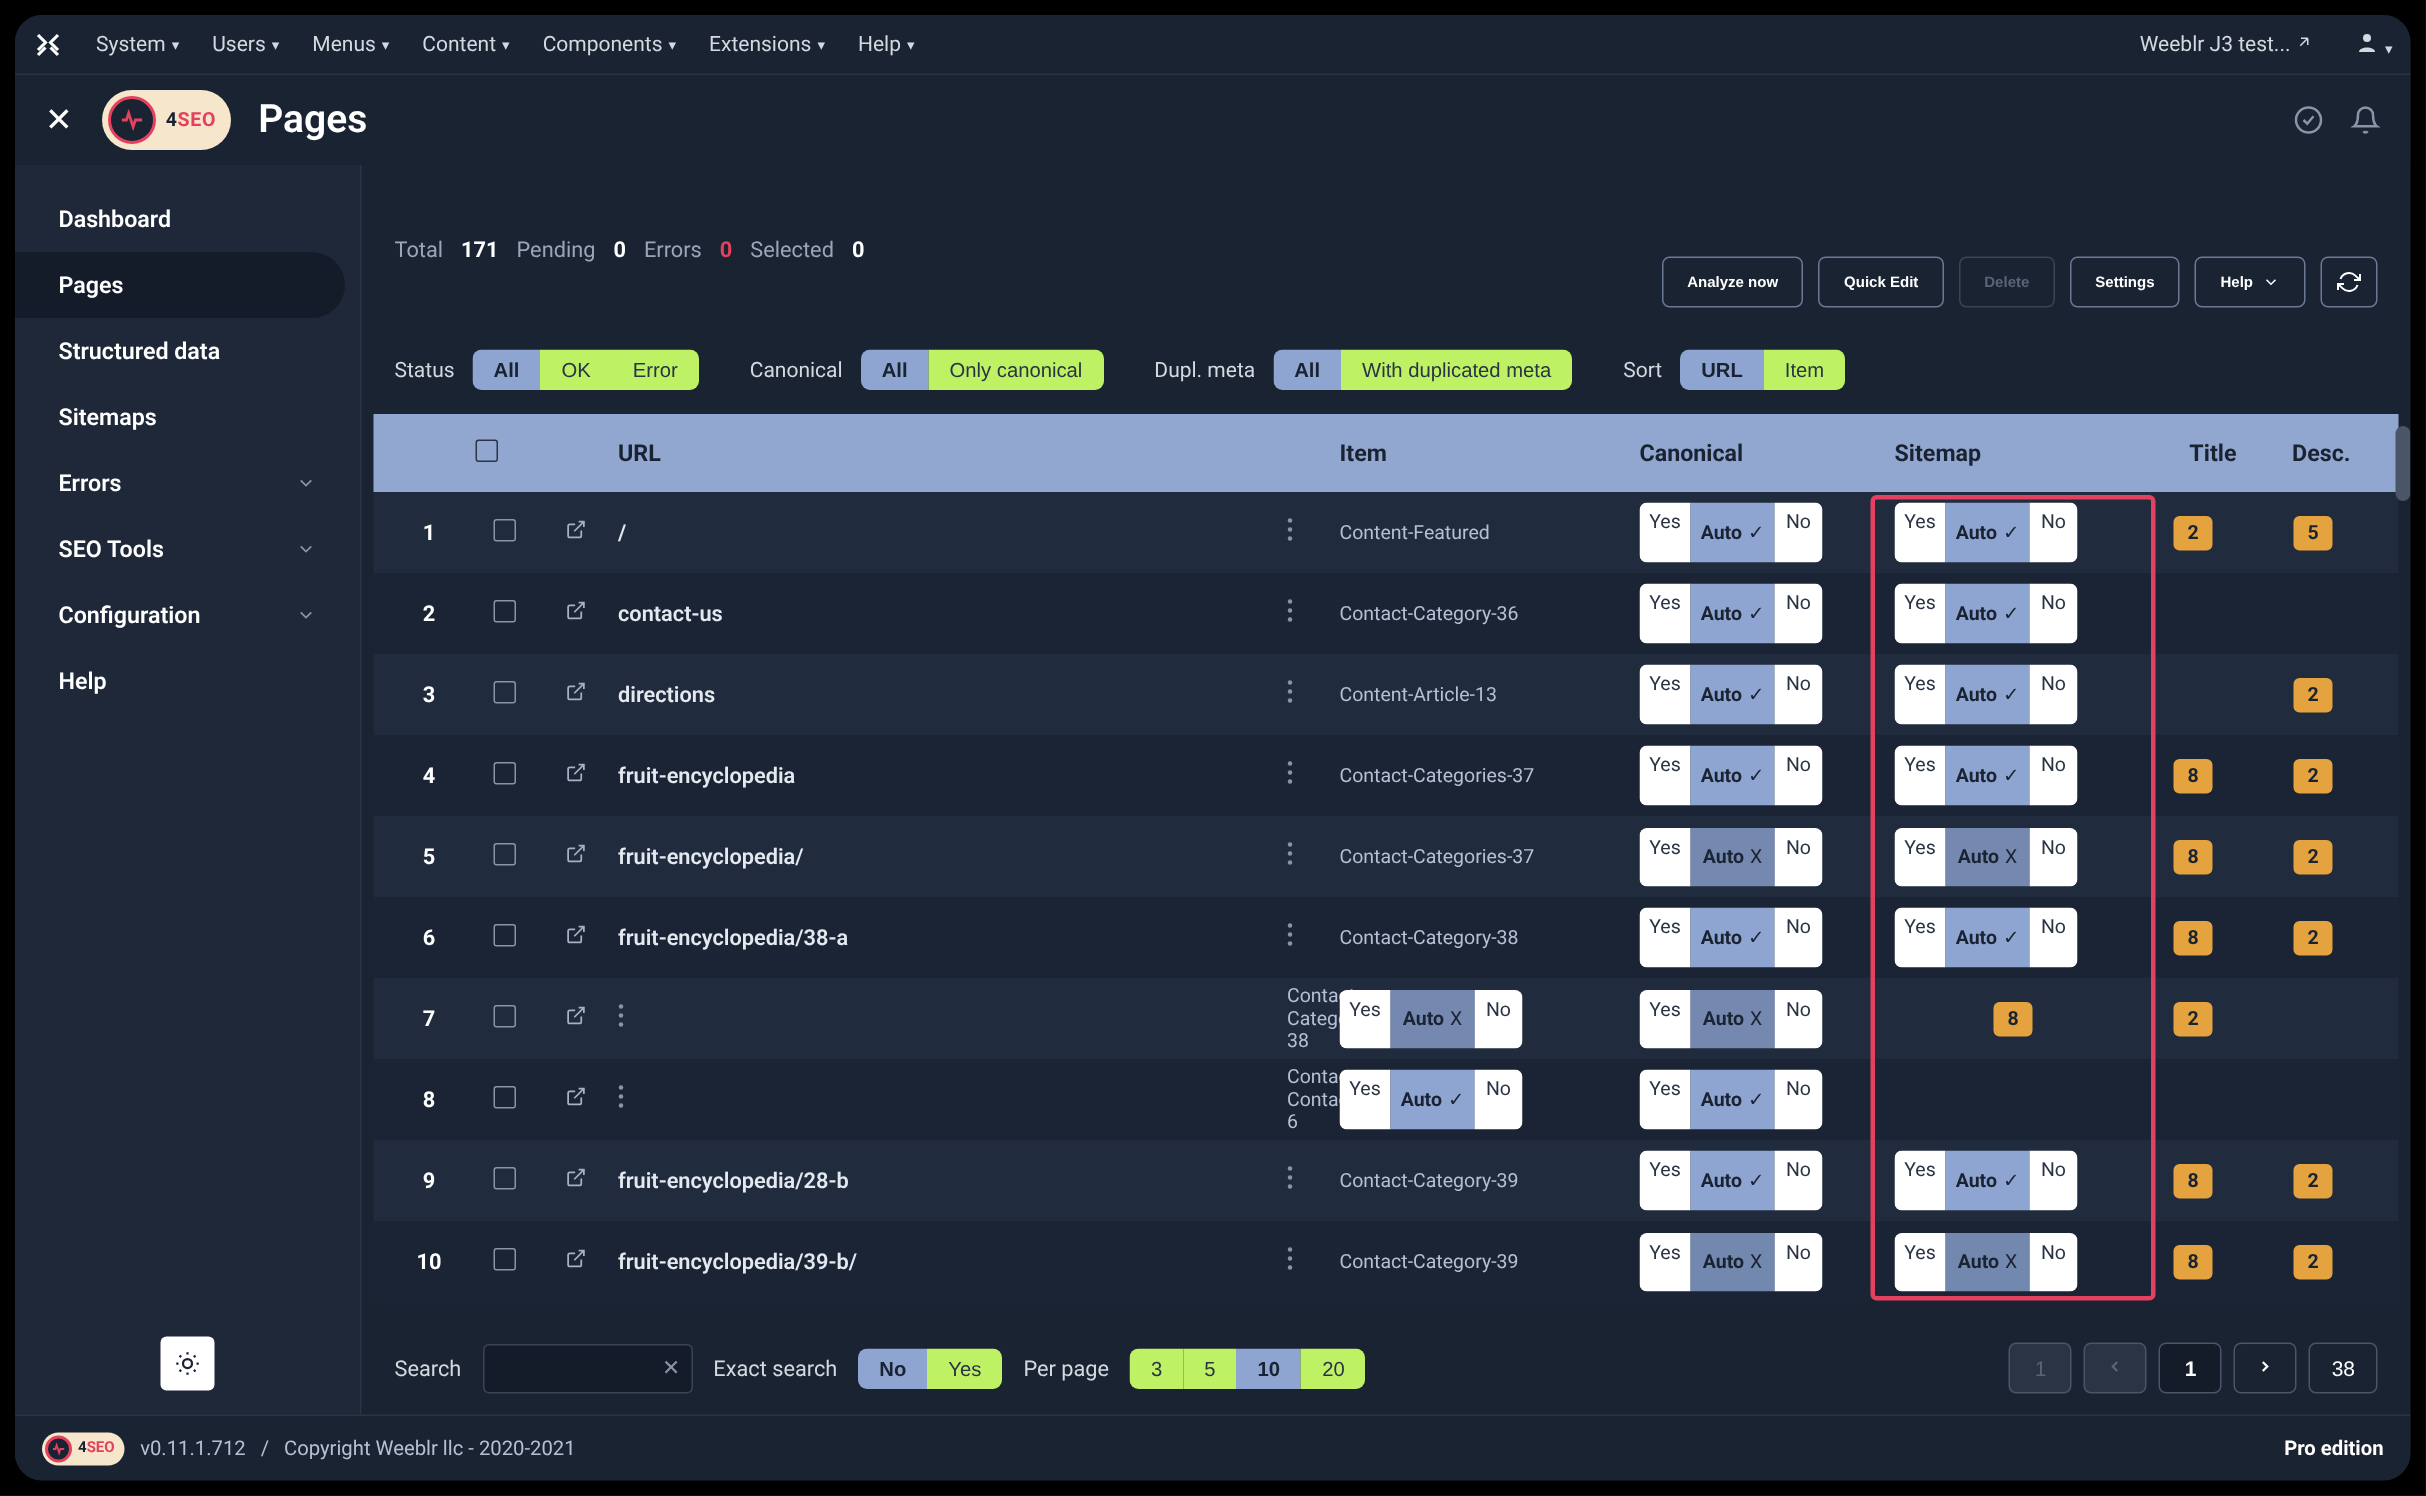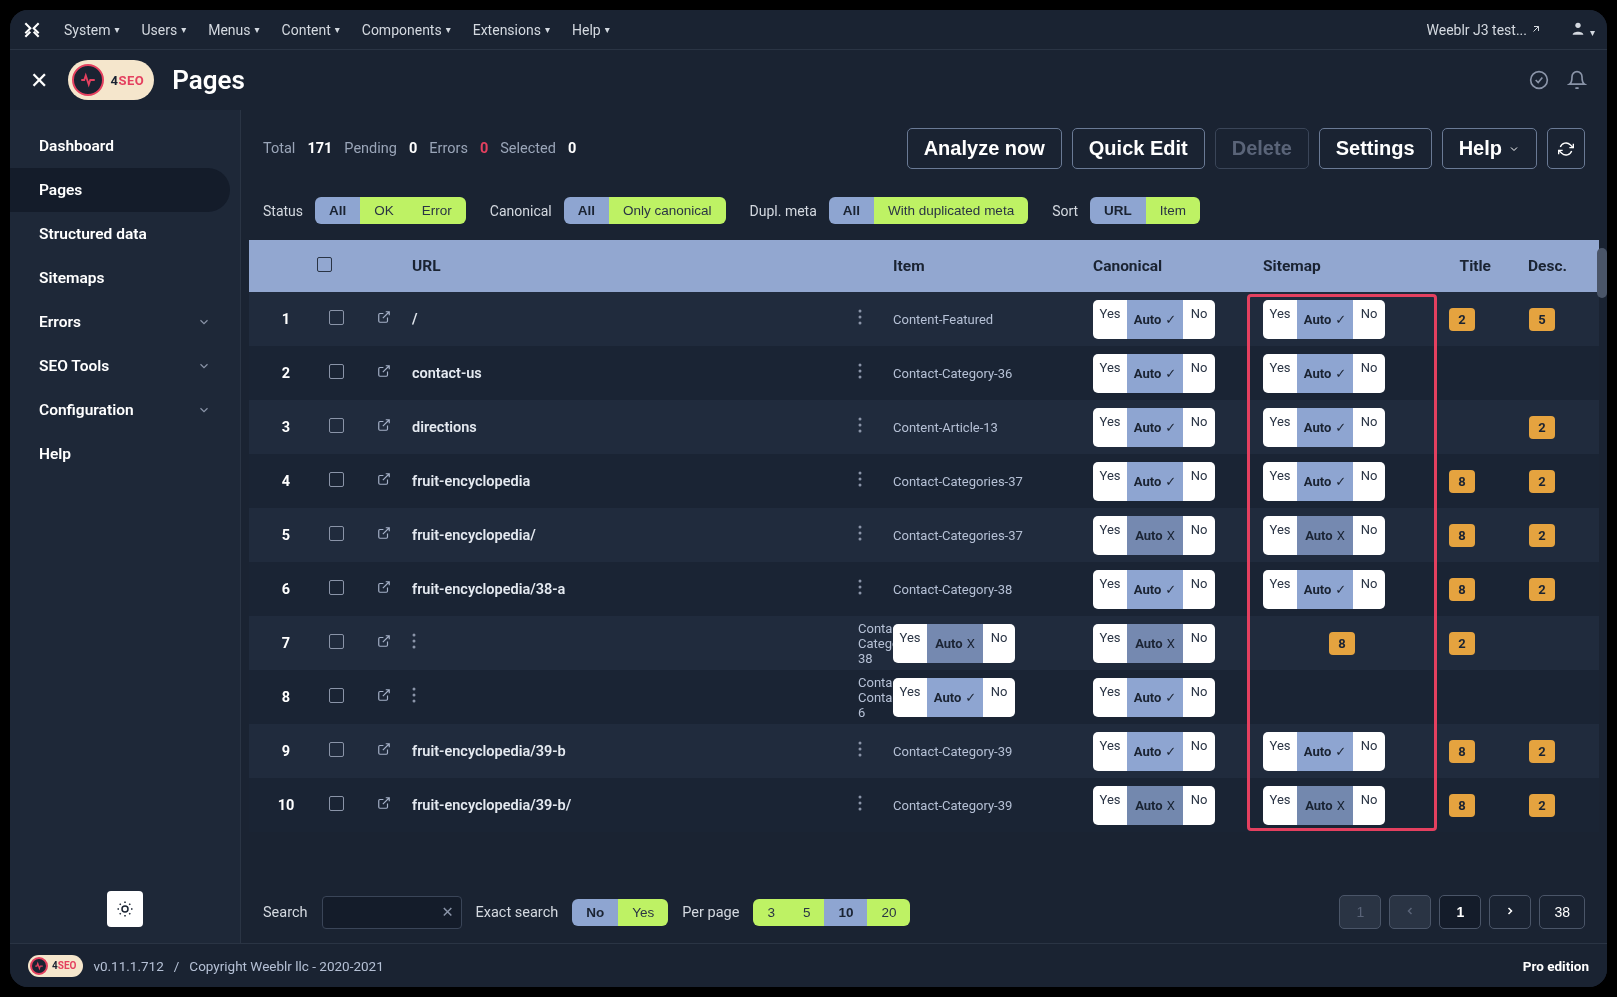--- a/index.html
+++ b/index.html
@@ -42,26 +42,26 @@
     
     
     .content { flex: 1; display: flex; flex-direction: column; background: #1a2332; overflow: hidden; border-left: 1px solid #2a3444; }
     
     
     .stats-bar { padding: 18px 22px; display: flex; align-items: center; gap: 12px; color: #d4d9e0; font-size: 14.5px; }
     .stats-bar .label { color: #9aa5b8; text-align: right; }
     .stats-bar .value { font-weight: 700; color: #fff; }
     .stats-bar .value.err { color: #e4405f; }
     .actions { margin-left: auto; display: flex; gap: 10px; }
-    .btn { background: transparent; border: 1px solid #6a7a95; color: #fff; padding: 8px 16px; border-radius: 5px; font-size: 20px; font-weight: 600; cursor: pointer; display: flex; align-items: center; gap: 6px; }
+    .btn { background: transparent; border: 1px solid #6a7a95; color: #fff; padding: 8px 16px; border-radius: 5px; font-size: 10px; font-weight: 600; cursor: pointer; display: flex; align-items: center; gap: 6px; margin-top: 43px; }
     .btn.disabled { color: #5a6478; border-color: #3a4558; cursor: not-allowed; }
     .btn.icon-only { padding: 8px 10px; }
     
     
-    .filter-bar { padding: 10px 22px 16px; display: flex; align-items: center; gap: 24px; color: #d4d9e0; font-size: 14px; flex-wrap: wrap; }
+    .filter-bar { padding: 10px 22px 16px; display: flex; align-items: center; gap: 34px; color: #d4d9e0; font-size: 14px; flex-wrap: wrap; }
     .filter-group { display: flex; align-items: center; gap: 12px; }
     .seg { display: flex; border-radius: 6px; overflow: hidden; }
     .seg-btn { background: #bef264; color: #2a3444; border: none; padding: 6px 14px; font-size: 13.5px; cursor: pointer; }
     .seg-btn.active { background: #8ea5d1; color: #1a2332; font-weight: 600; }
     
     
     .table-container { flex: 1; overflow: auto; position: relative; padding: 0 8px; }
     .table-header { background: #92a7d0; color: #1a2332; font-weight: 700; display: grid; grid-template-columns: 50px 50px 45px 1fr 35px 200px 170px 170px 70px 90px; align-items: center; height: 52px; padding: 0 12px; font-size: 15.5px; }
     .table-header .th { padding: 0 6px; }
     .row { display: grid; grid-template-columns: 50px 50px 45px 1fr 35px 200px 170px 170px 70px 90px; align-items: center; height: 54px; padding: 0 12px; color: #e4e9f0; font-size: 14.5px; }
@@ -519,21 +519,21 @@
               </div>
               <div class="cell center"></div>
               <div class="cell center"></div>
             </div>
             <div class="row">
               <div class="cell row-num">9</div>
               <div class="cell center"><span class="checkbox"></span></div>
               <div class="cell center"><svg class="ext-icon" viewBox="0 0 24 24">
                   <path d="M18 13v6a2 2 0 0 1-2 2H5a2 2 0 0 1-2-2V8a2 2 0 0 1 2-2h6M15 3h6v6M10 14L21 3"></path>
                 </svg></div>
-              <div class="cell url-text">fruit-encyclopedia/39-b</div>
+              <div class="cell url-text">fruit-encyclopedia/28-b</div>
               <div class="cell more-icon"><svg viewBox="0 0 4 16">
                   <circle cx="2" cy="2" r="1.5"></circle>
                   <circle cx="2" cy="8" r="1.5"></circle>
                   <circle cx="2" cy="14" r="1.5"></circle>
                 </svg></div>
               <div class="cell item-text">Contact-Category-39</div>
               <div class="cell">
                 <div class="yac">
                   <span class="yes">Yes</span>
                   <span class="auto">Auto <span style="font-weight:400">✓</span></span>

